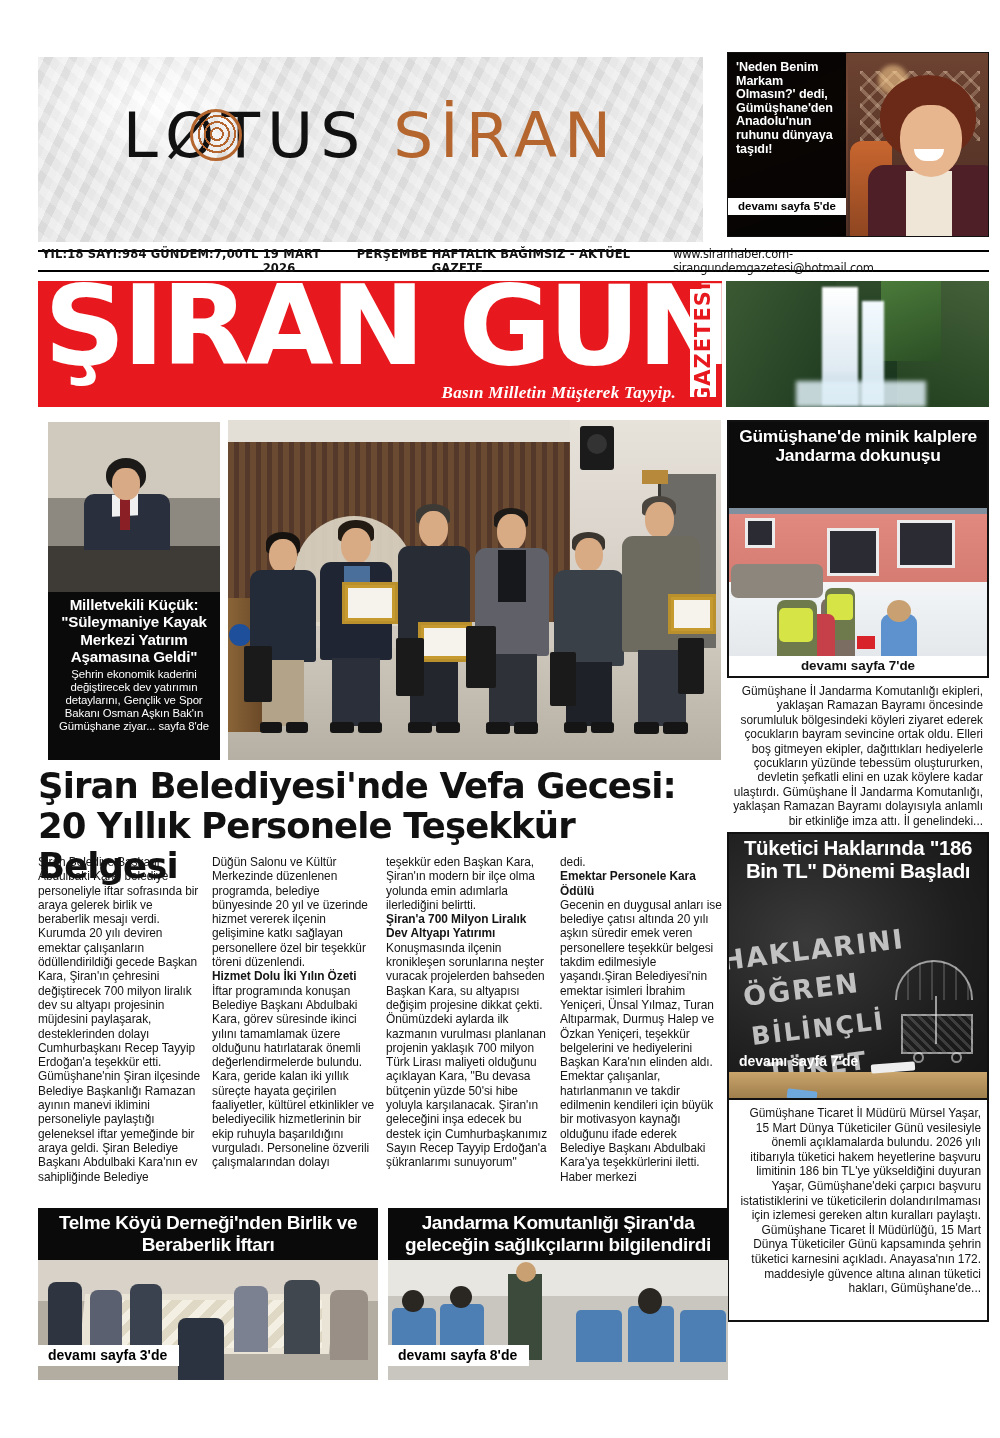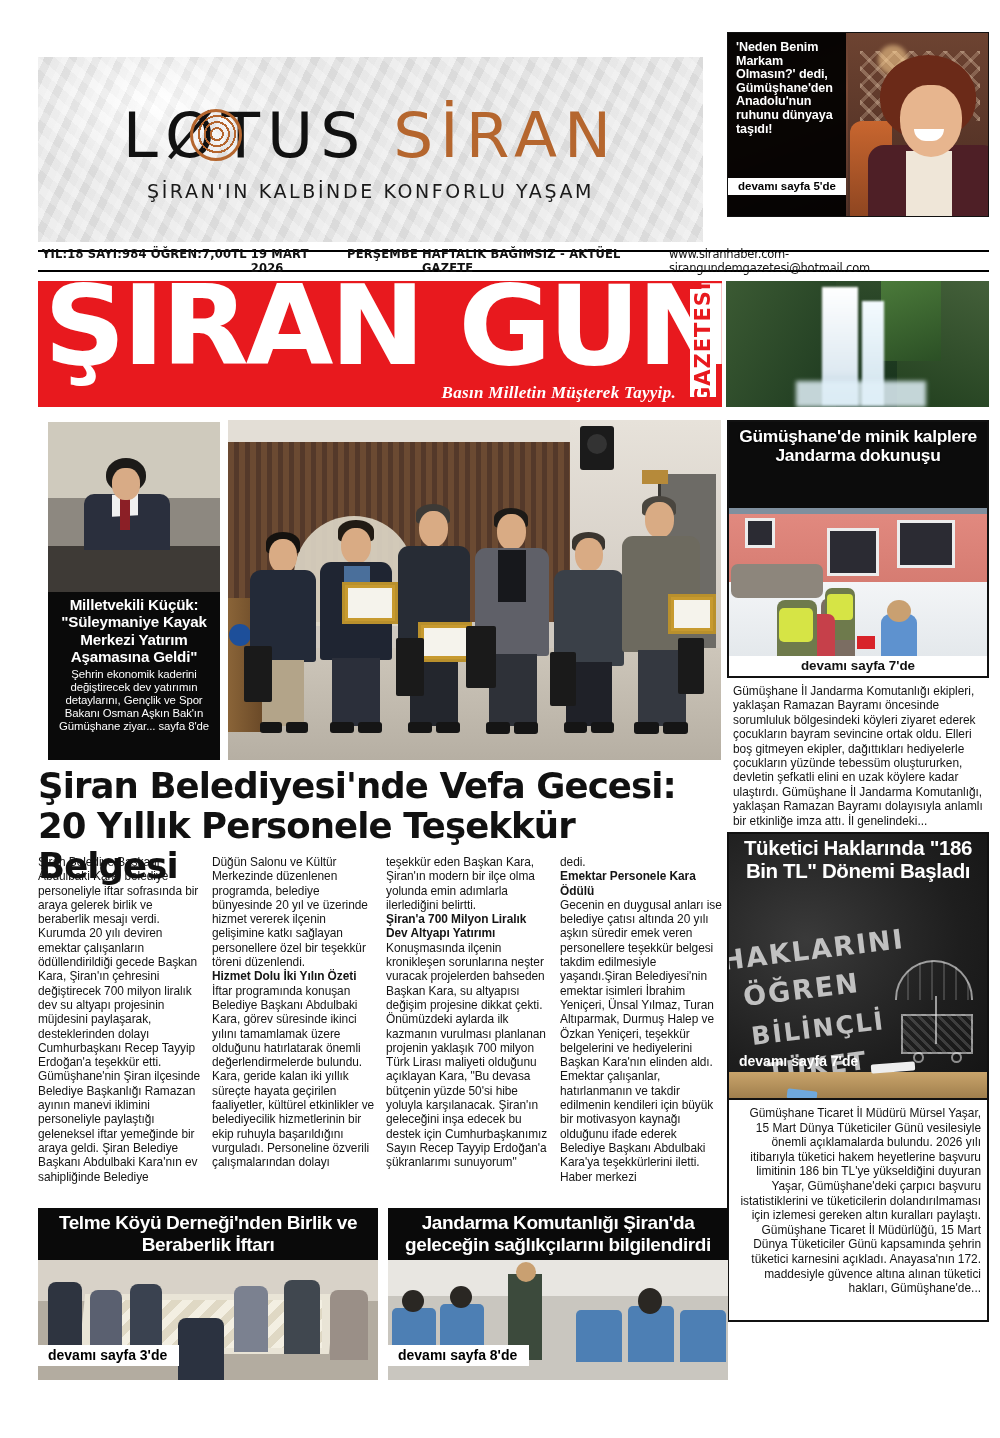--- a/index.html
+++ b/index.html
@@ -50,21 +50,21 @@
     font-family:"DejaVu Sans", sans-serif;
   }
   .lotus-sub {
     position:absolute; left:0; right:0; top:150px; text-align:center;
     font-size:12.5px; letter-spacing:.6px; color:#1a1a1a; font-weight:600;
     font-family:"DejaVu Sans", sans-serif;
   }
 
   
   .teaser {
-    position:absolute; left:727px; top:32px; width:262px; height:185px;
+    position:absolute; left:727px; top:52px; width:262px; height:185px;
     overflow:hidden; border:1px solid #111;
     background: linear-gradient(160deg,#5a3a2e 0%,#7b4a36 35%,#3d2620 100%);
   }
   .teaser-photo { position:absolute; inset:0; }
   .t-bokeh1 { position:absolute; left:150px; top:12px; width:30px; height:30px; border-radius:50%; background:rgba(255,214,150,.55); filter:blur(2px); }
   .t-bokeh2 { position:absolute; left:205px; top:40px; width:18px; height:18px; border-radius:50%; background:rgba(255,200,140,.4); filter:blur(2px); }
   .t-wall { position:absolute; left:120px; top:0; right:0; bottom:0; background:linear-gradient(180deg,#6d4331,#4a2c22); }
   .t-patt { position:absolute; left:132px; top:18px; width:120px; height:70px;
     background:
       repeating-linear-gradient(45deg, rgba(255,230,200,.28) 0 3px, transparent 3px 12px),
@@ -224,21 +224,21 @@
     position:absolute; left:0; top:0; width:258px; padding:5px 4px 7px 4px;
     color:#fff; font-size:17.4px; font-weight:bold; line-height:19.4px;
     text-align:center; letter-spacing:-.3px;
     text-shadow:0 1px 2px rgba(0,0,0,.9);
   }
   .rail-more {
     position:absolute; left:0; bottom:0; width:258px; background:#fff;
     text-align:center; font-size:13.4px; font-weight:bold; padding:2px 0 3px 0;
   }
   .rail-text {
-    width:262px; padding:6px 6px 4px 6px; text-align:left;
+    width:262px; padding:6px 6px 4px 6px; text-align:right;
     font-size:11.9px; line-height:14.4px; color:#141414;
   }
   .rail-box2 { position:relative; width:262px; height:268px; overflow:hidden; border:2px solid #111; background:#1b1b1b; }
   .chalk {
     position:absolute; inset:0;
     background: radial-gradient(ellipse at 30% 40%, #3a3a3a 0%, #1e1e1e 60%, #131313 100%);
   }
   .chalk-title {
     position:absolute; left:0; top:2px; width:258px; text-align:center;
     color:#fff; font-size:20.5px; font-weight:bold; line-height:23px; letter-spacing:-.4px;
@@ -297,21 +297,20 @@
 
 <div class="page">
 
   <div class="topstrip">
     <div class="lotus-ad">
       <div class="plaster"></div>
       <div class="lotus-wordmark">
         <span class="lotus-word-a">LØTUS</span><span class="lotus-word-b">SİRAN</span>
       </div>
       <div class="lotus-mark"></div>
-      <div class="lotus-tag">ŞİRAN'IN KALBİNDE KONFORLU YAŞAM</div>
     </div>
 
     <div class="teaser">
       <div class="teaser-photo">
         <div class="t-wall"></div>
         <div class="t-patt"></div>
         <div class="t-bokeh1"></div>
         <div class="t-bokeh2"></div>
         <div class="t-chair"></div>
         <div class="t-body"></div>
@@ -324,21 +323,21 @@
         <div class="tl">'Neden Benim Markam Olmasın?' dedi, Gümüşhane'den Anadolu'nun ruhunu dünyaya taşıdı!</div>
       </div>
       <div class="teaser-more">devamı sayfa 5'de</div>
     </div>
   </div>
 
   <div class="infobar">
     <div class="left">
       <span>YIL:18</span>
       <span>SAYI:984</span>
-      <span>ÖĞREN:7,00TL</span>
+      <span>GÜNDEM:7,00TL</span>
       <span>19 MART 2026</span>
       <span>PERŞEMBE</span>
       <span>HAFTALIK BAĞIMSIZ - AKTÜEL GAZETE</span>
     </div>
     <div class="right">www.siranhaber.com-sirangundemgazetesi@hotmail.com</div>
   </div>
 
   <div class="masthead">
     <div class="mh-title">ŞİRAN GÜNDEM</div>
     <div class="mh-slogan">Basın Milletin Müşterek Tayyip.</div>

